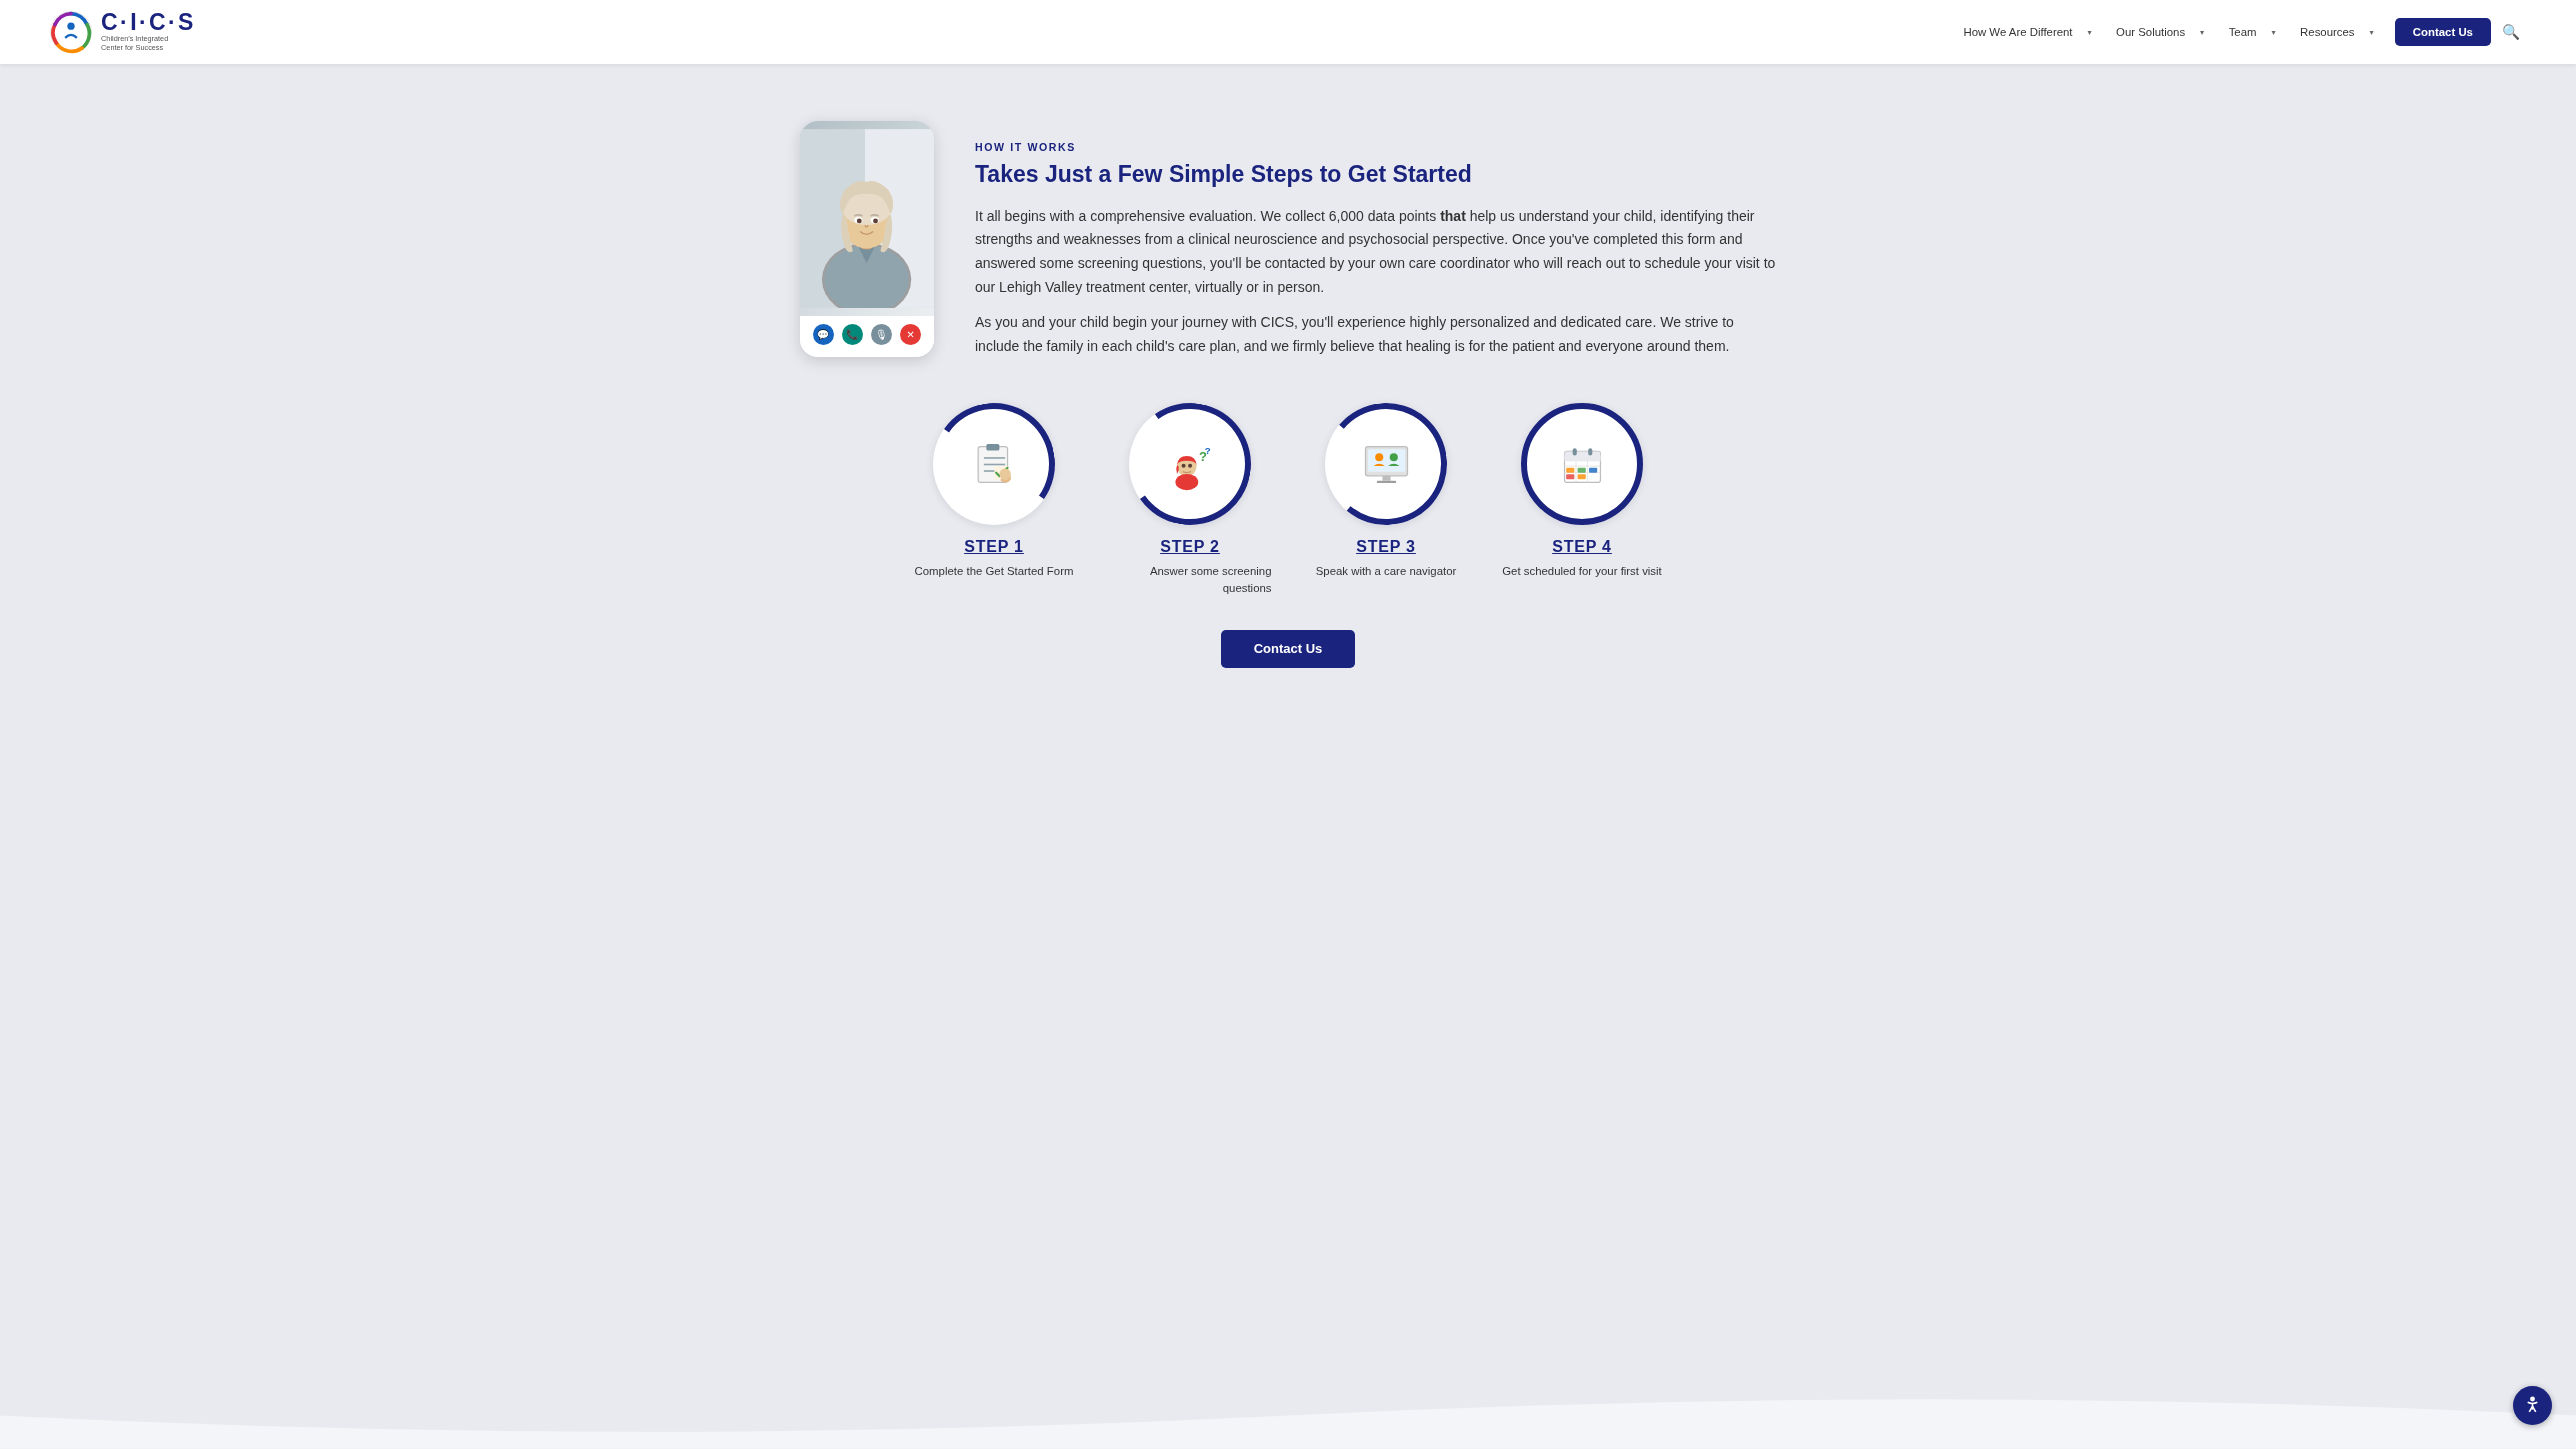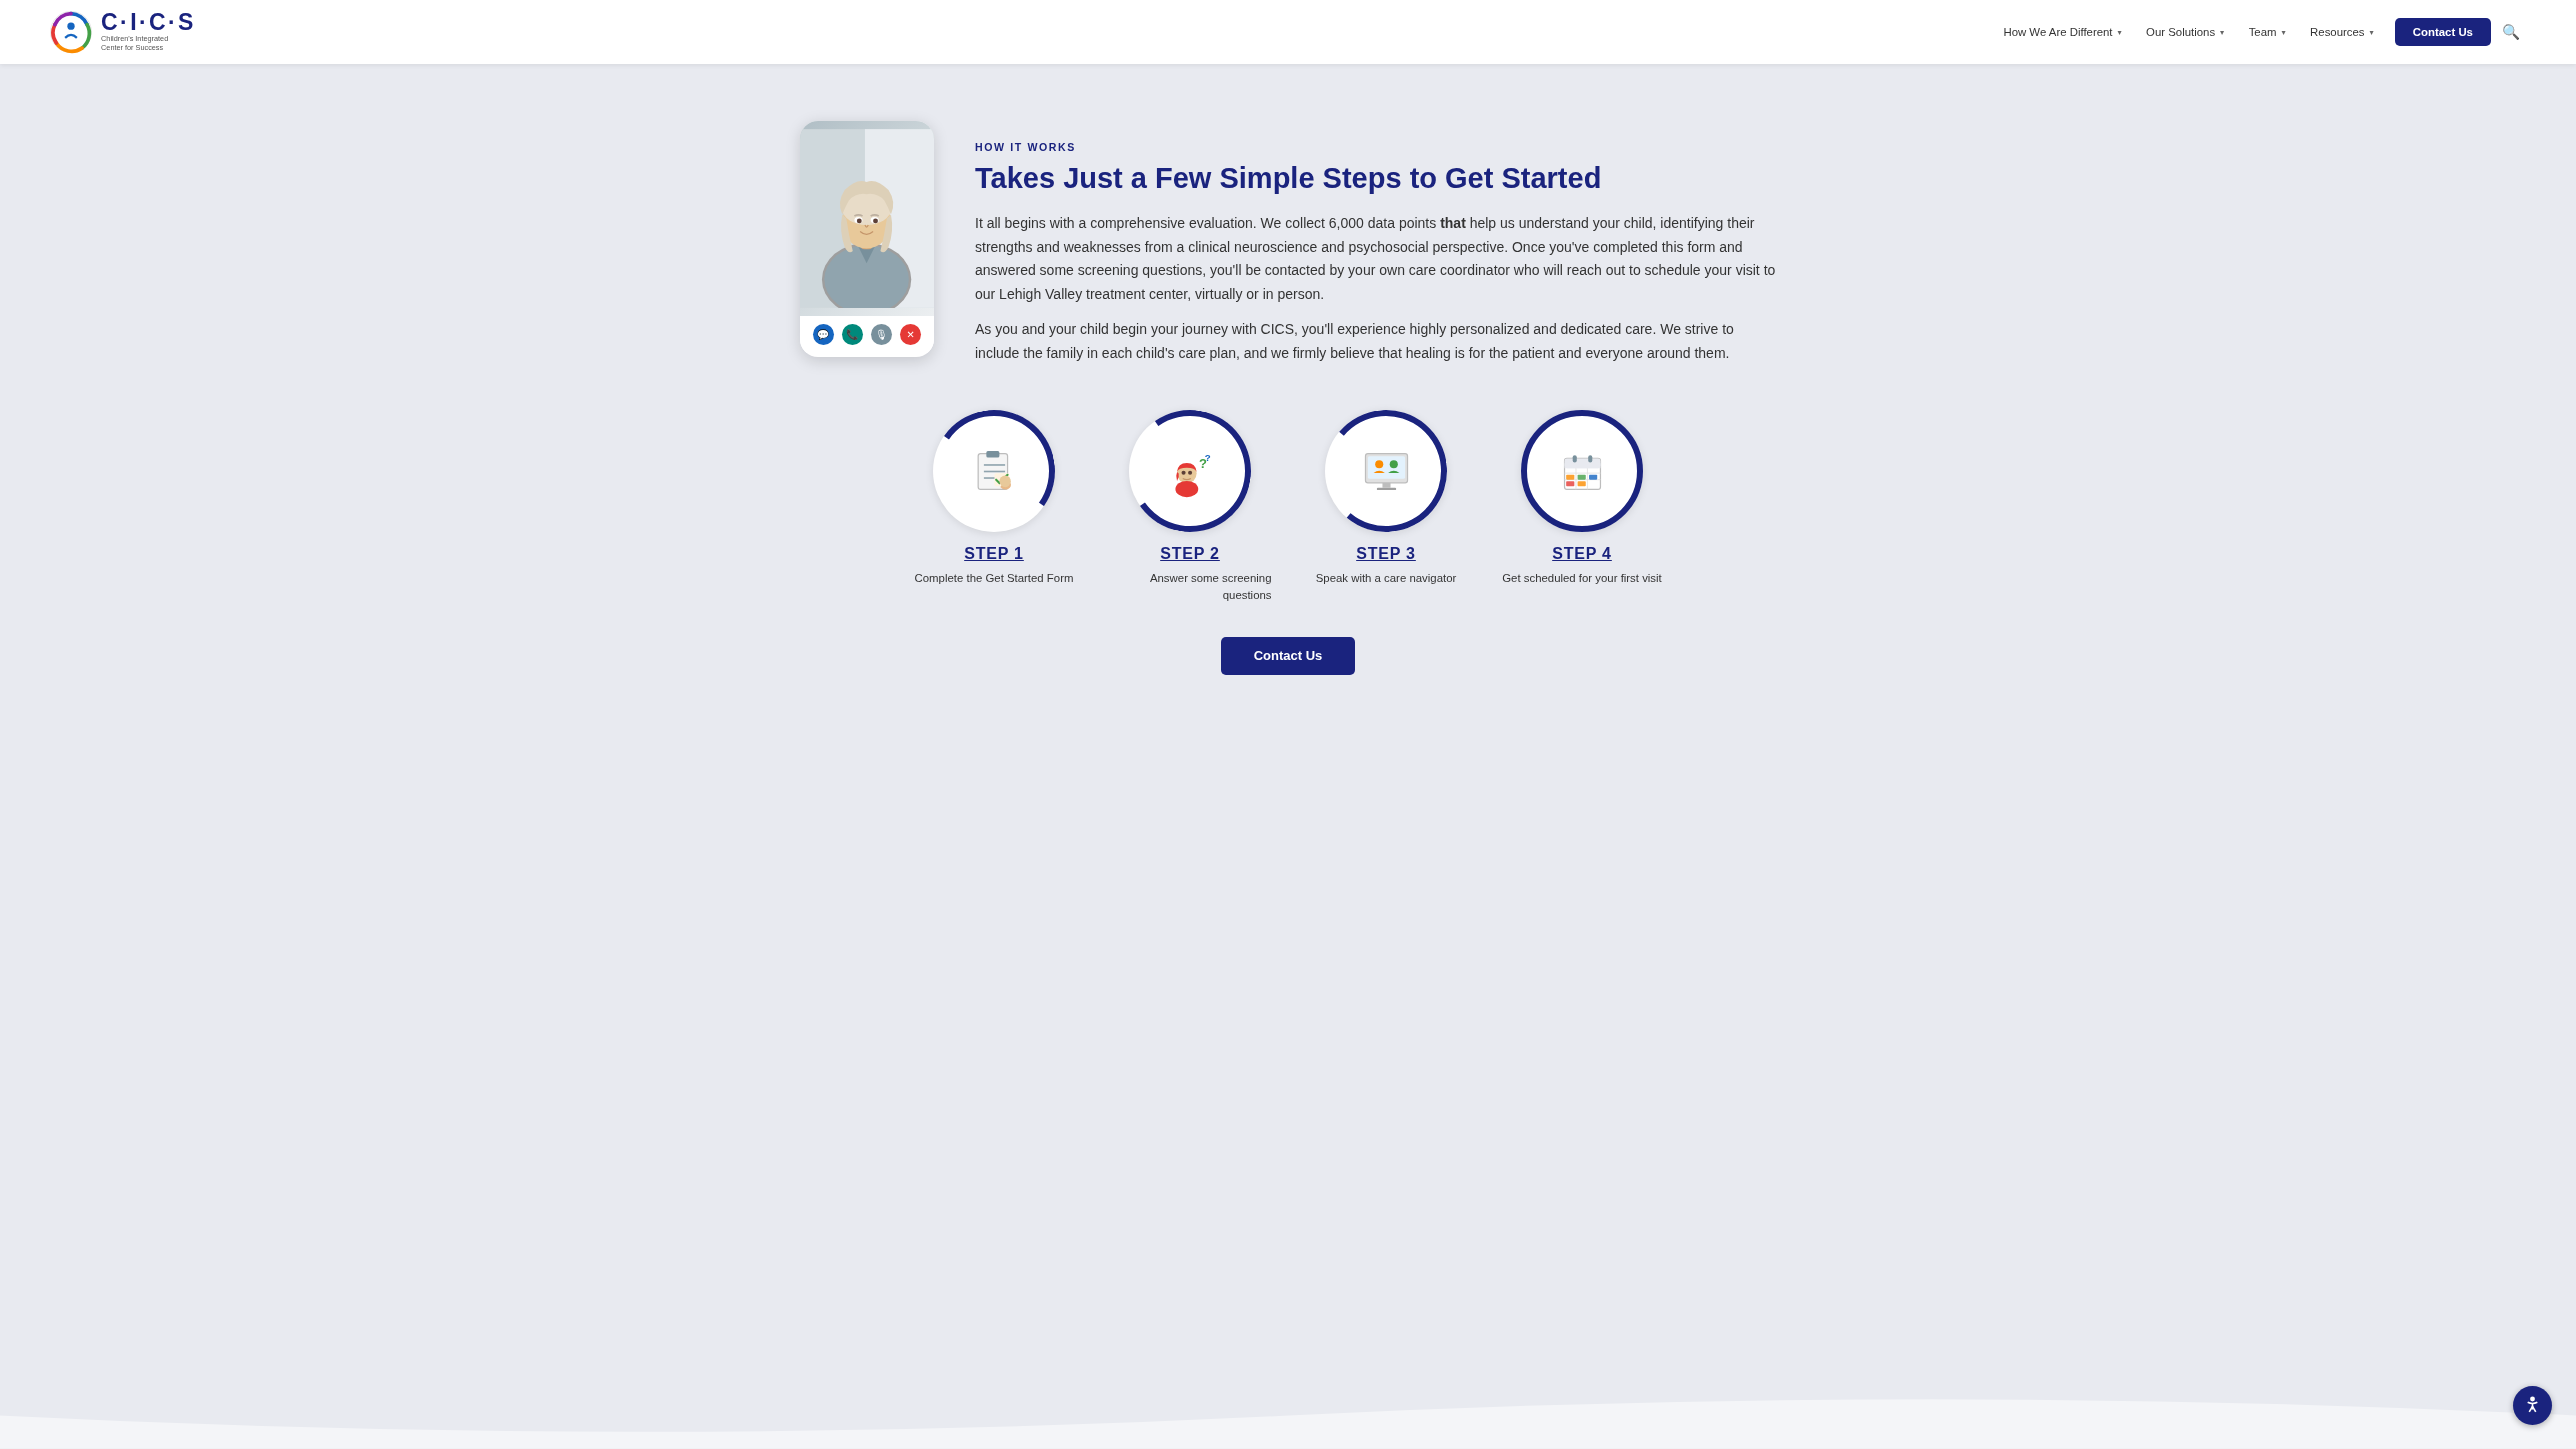--- a/index.html
+++ b/index.html
@@ -43,21 +43,21 @@
       max-width: 98px;
     }
     .navbar-nav {
       display: flex;
       align-items: center;
       gap: 4.9px;
     }
     .nav-item {
       display: flex;
       align-items: center;
-      gap: 5px;
+      gap: 15px;
       padding: 6.5px 9.8px;
       font-size: 11.4px;
       color: #333;
       cursor: pointer;
       border-radius: 3.3px;
       white-space: nowrap;
     }
     .nav-chevron {
       font-size: 8.1px;
       color: #666;
@@ -144,21 +144,21 @@
     }
     .section-label {
       font-size: 10.6px;
       font-weight: 700;
       color: #1a237e;
       letter-spacing: 1.6px;
       margin-bottom: 8.1px;
       margin-top: 28px;
     }
     .section-title {
-      font-size: 29px;
+      font-size: 23px;
       font-weight: 800;
       color: #1a237e;
       line-height: 1.2;
       margin-bottom: 16.3px;
     }
     .section-body {
       font-size: 14px;
       line-height: 1.7;
       color: #333;
       margin-bottom: 11.4px;

